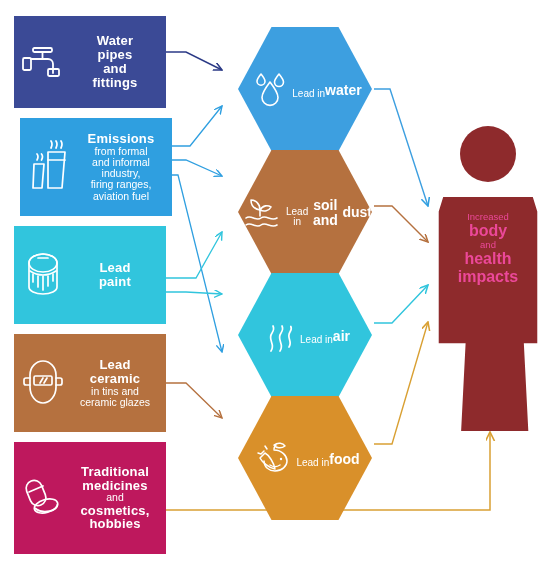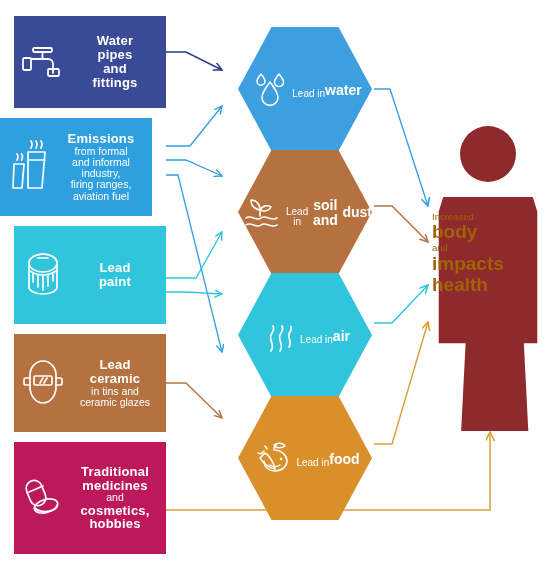--- a/index.html
+++ b/index.html
@@ -10,21 +10,21 @@
   
   .src{position:absolute;display:flex;align-items:center;box-sizing:border-box;
        color:#ffffff;overflow:hidden;}
   .src .ico{width:58px;min-width:58px;height:100%;display:flex;align-items:center;
             justify-content:center;}
   .src .txt{flex:1;padding-right:8px;text-align:center;line-height:1.06;}
   .src .t-main{font-weight:bold;font-size:13px;display:block;letter-spacing:.2px;}
   .src .t-sub{font-weight:normal;font-size:10.5px;display:block;}
 
   #src-water  {left:14px; top:16px;  width:152px;height:92px; background:#3b4a96;}
-  #src-emis   {left:0; top:118px; width:152px;height:98px; background:#2f9fe0;}
+  #src-emis   {left:20px; top:118px; width:152px;height:98px; background:#2f9fe0;}
   #src-paint  {left:14px; top:226px; width:152px;height:98px; background:#31c5dd;}
   #src-solder {left:14px; top:334px; width:152px;height:98px; background:#b5713f;}
   #src-meds   {left:14px; top:442px; width:152px;height:112px;background:#be185d;}
 
   
   .hex{position:absolute;width:134px;height:124px;
        clip-path:polygon(25% 0%,75% 0%,100% 50%,75% 100%,25% 100%,0% 50%);
        display:flex;flex-direction:row;align-items:center;justify-content:center;
        color:#fff;text-align:center;}
   .hex .hico{height:44px;display:flex;align-items:flex-end;justify-content:center;}
@@ -37,24 +37,24 @@
   #hex-food  {left:238px;top:396px; background:#d9902a;}
 
   
   #person{position:absolute;left:432px;top:126px;width:112px;height:310px;}
   #head{position:absolute;left:28px;top:0;width:56px;height:56px;border-radius:50%;
         background:#8e2a2c;}
   #body{position:absolute;left:0;top:66px;width:112px;height:244px;background:#8e2a2c;
         clip-path:polygon(6% 8%,10% 2%,90% 2%,94% 8%,94% 62%,82% 62%,86% 98%,26% 98%,
                           30% 62%,6% 62%);
         border-radius:10px;}
-  #person-label{position:absolute;left:0;top:86px;width:112px;
-                color:#a16207;line-height:1.1;}
+  #person-label{position:absolute;left:0;top:86px;width:112px;text-align:center;
+                color:#ec4899;line-height:1.1;}
   #person-label .p-sm{font-size:9.5px;display:block;}
-  #person-label .p-lg{font-size:19px;font-weight:bold;display:block;}
+  #person-label .p-lg{font-size:16px;font-weight:bold;display:block;}
 
   svg.overlay{position:absolute;left:0;top:0;width:550px;height:570px;
               pointer-events:none;}
 </style>
 </head>
 <body>
 
 <div id="stage">
 
   <svg class="overlay" viewBox="0 0 550 570">
@@ -246,18 +246,18 @@
     <div class="medium">food</div>
   </div>
 
   <div id="person">
     <div id="head"></div>
     <div id="body"></div>
     <div id="person-label">
       <span class="p-sm">Increased</span>
       <span class="p-lg">body</span>
       <span class="p-sm">and</span>
+      <span class="p-lg">health</span>
       <span class="p-lg">impacts</span>
-      <span class="p-lg">health</span>
     </div>
   </div>
 
 </div>
 
 </body></html>

